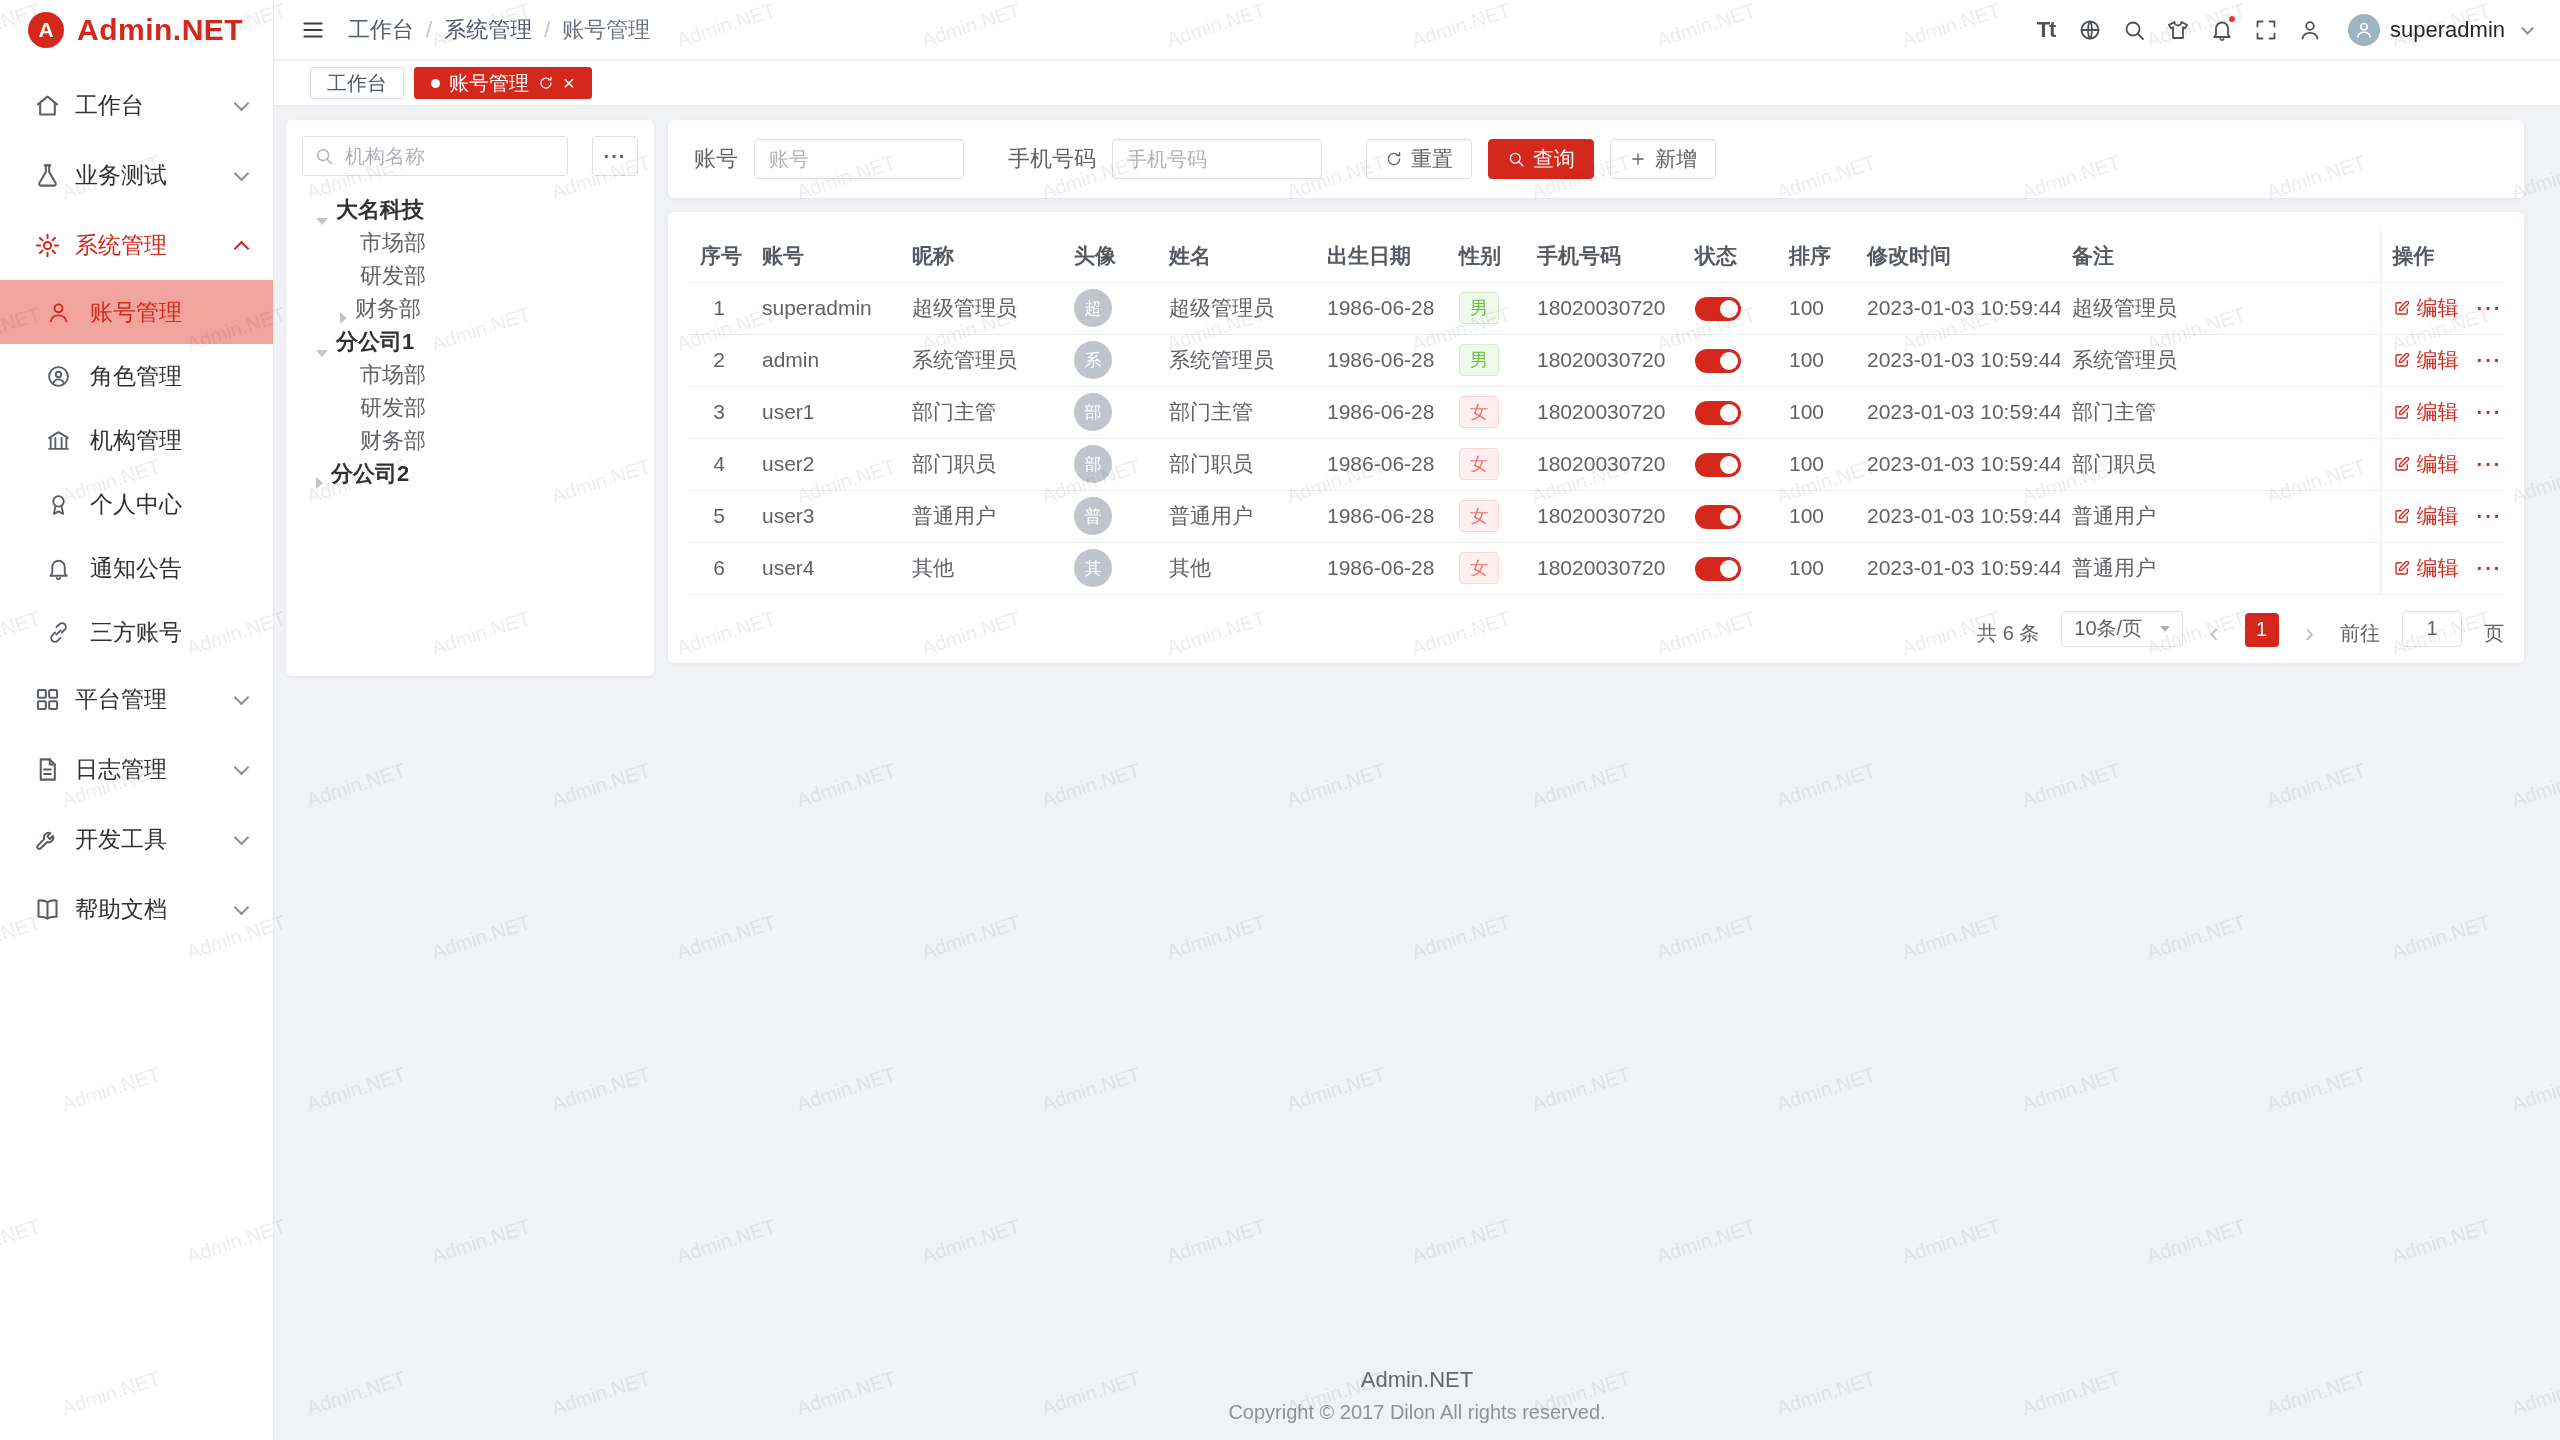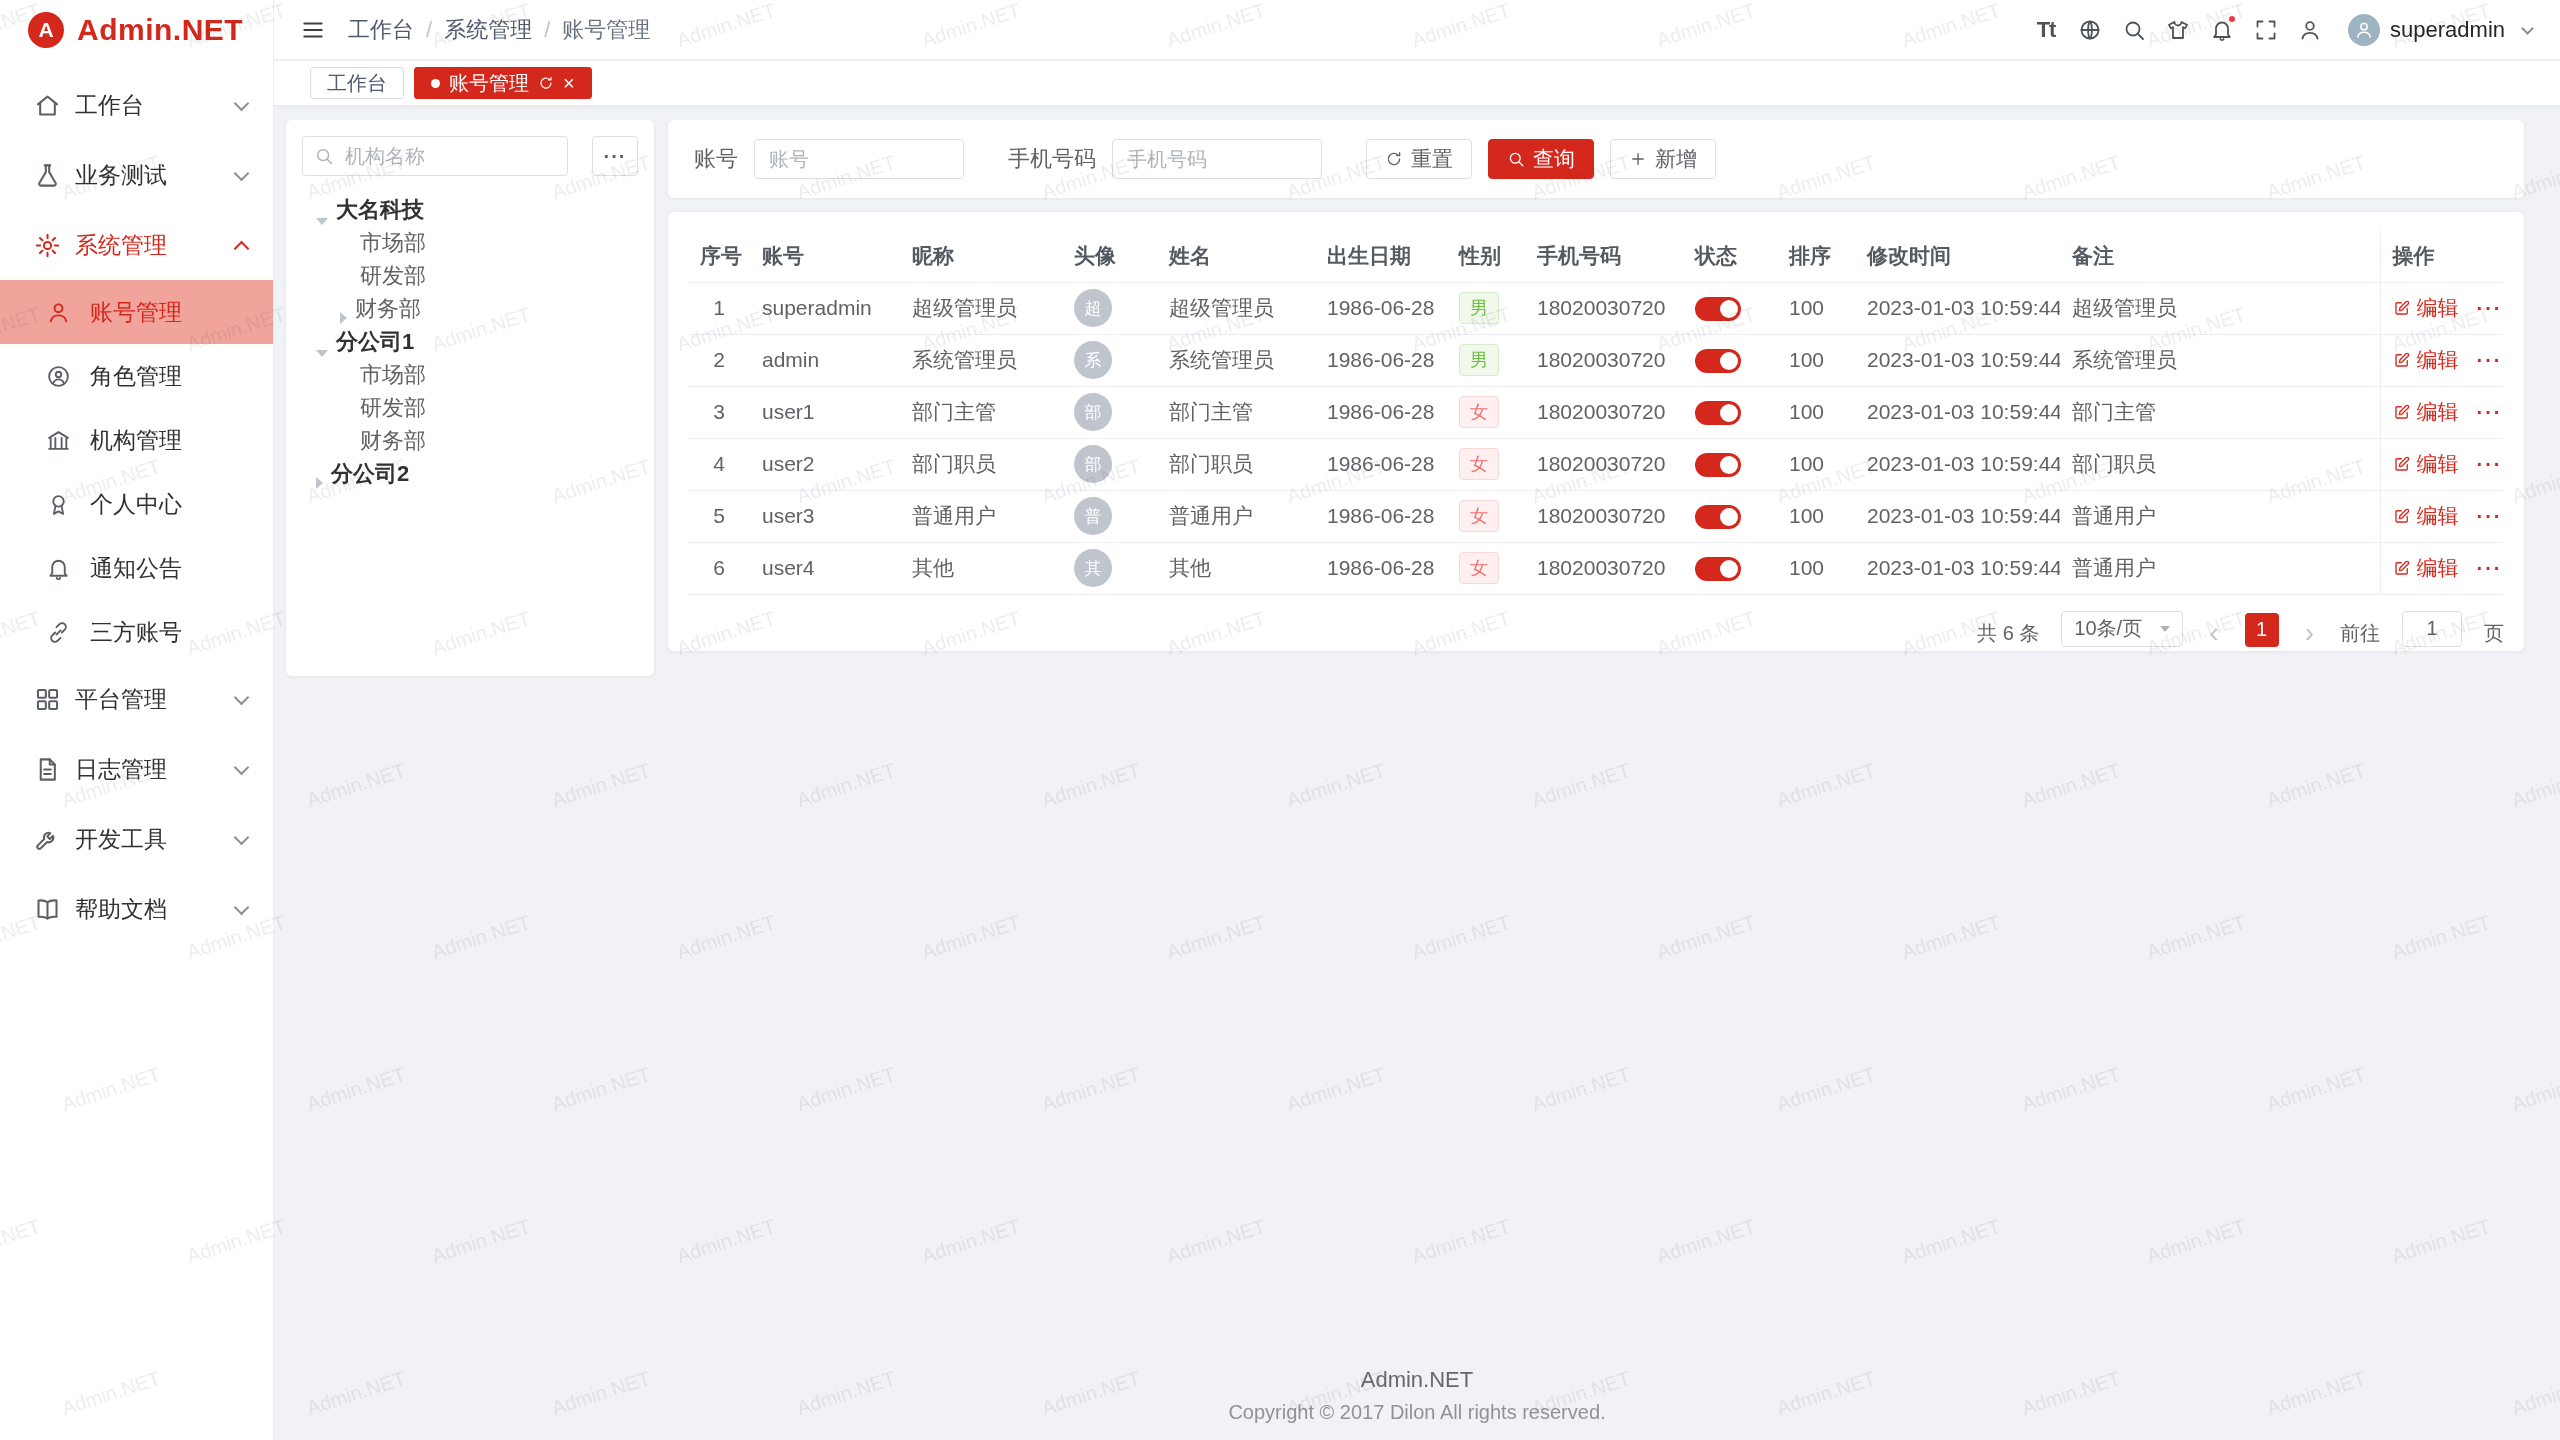--- a/index.html
+++ b/index.html
@@ -83,21 +83,21 @@
 
   .right-col{flex:1;display:flex;flex-direction:column;gap:14px}
   .filter-card{height:78px;display:flex;align-items:center;padding:0 26px;gap:16px}
   .flabel{font-size:22px;color:var(--text2);white-space:nowrap}
   .finput{width:210px;height:40px;border:1px solid var(--border);border-radius:4px;padding:0 14px;font-size:20px;color:var(--text2);outline:none;font-family:inherit}
   .fgap{width:12px}
   .btn{height:40px;border-radius:4px;padding:0 18px;font-size:21px;display:inline-flex;align-items:center;gap:8px;border:1px solid var(--border);background:#fff;color:var(--text2);cursor:pointer;font-family:inherit}
   .btn .ic{width:18px;height:18px}
   .btn.primary{background:var(--accent);border-color:var(--accent);color:#fff}
 
-  .table-card{padding:18px 20px 4px}
+  .table-card{padding:18px 20px 16px}
   table{width:100%;border-collapse:collapse;font-size:21px;color:var(--text2);table-layout:fixed}
   th,td{height:52px;padding:0 12px;text-align:left;border-bottom:1px solid var(--line);white-space:nowrap;overflow:hidden}
   th{color:#555a60;font-weight:700}
   .c-center{text-align:center}
   .col-actions{border-left:1px solid var(--line)}
   .avatar{width:38px;height:38px;border-radius:50%;background:#c0c4cc;color:#fff;display:inline-flex;align-items:center;justify-content:center;font-size:17px;vertical-align:middle}
   .tag{display:inline-block;padding:2px 10px;font-size:18px;border-radius:4px;line-height:1.45}
   .tag.m{color:#67c23a;background:#f0f9eb;border:1px solid #d9ecc9}
   .tag.f{color:#f56c6c;background:#fef0f0;border:1px solid #fbd8d8}
   .switch{width:46px;height:24px;border-radius:12px;background:var(--accent);position:relative;display:inline-block;vertical-align:middle;cursor:pointer}

